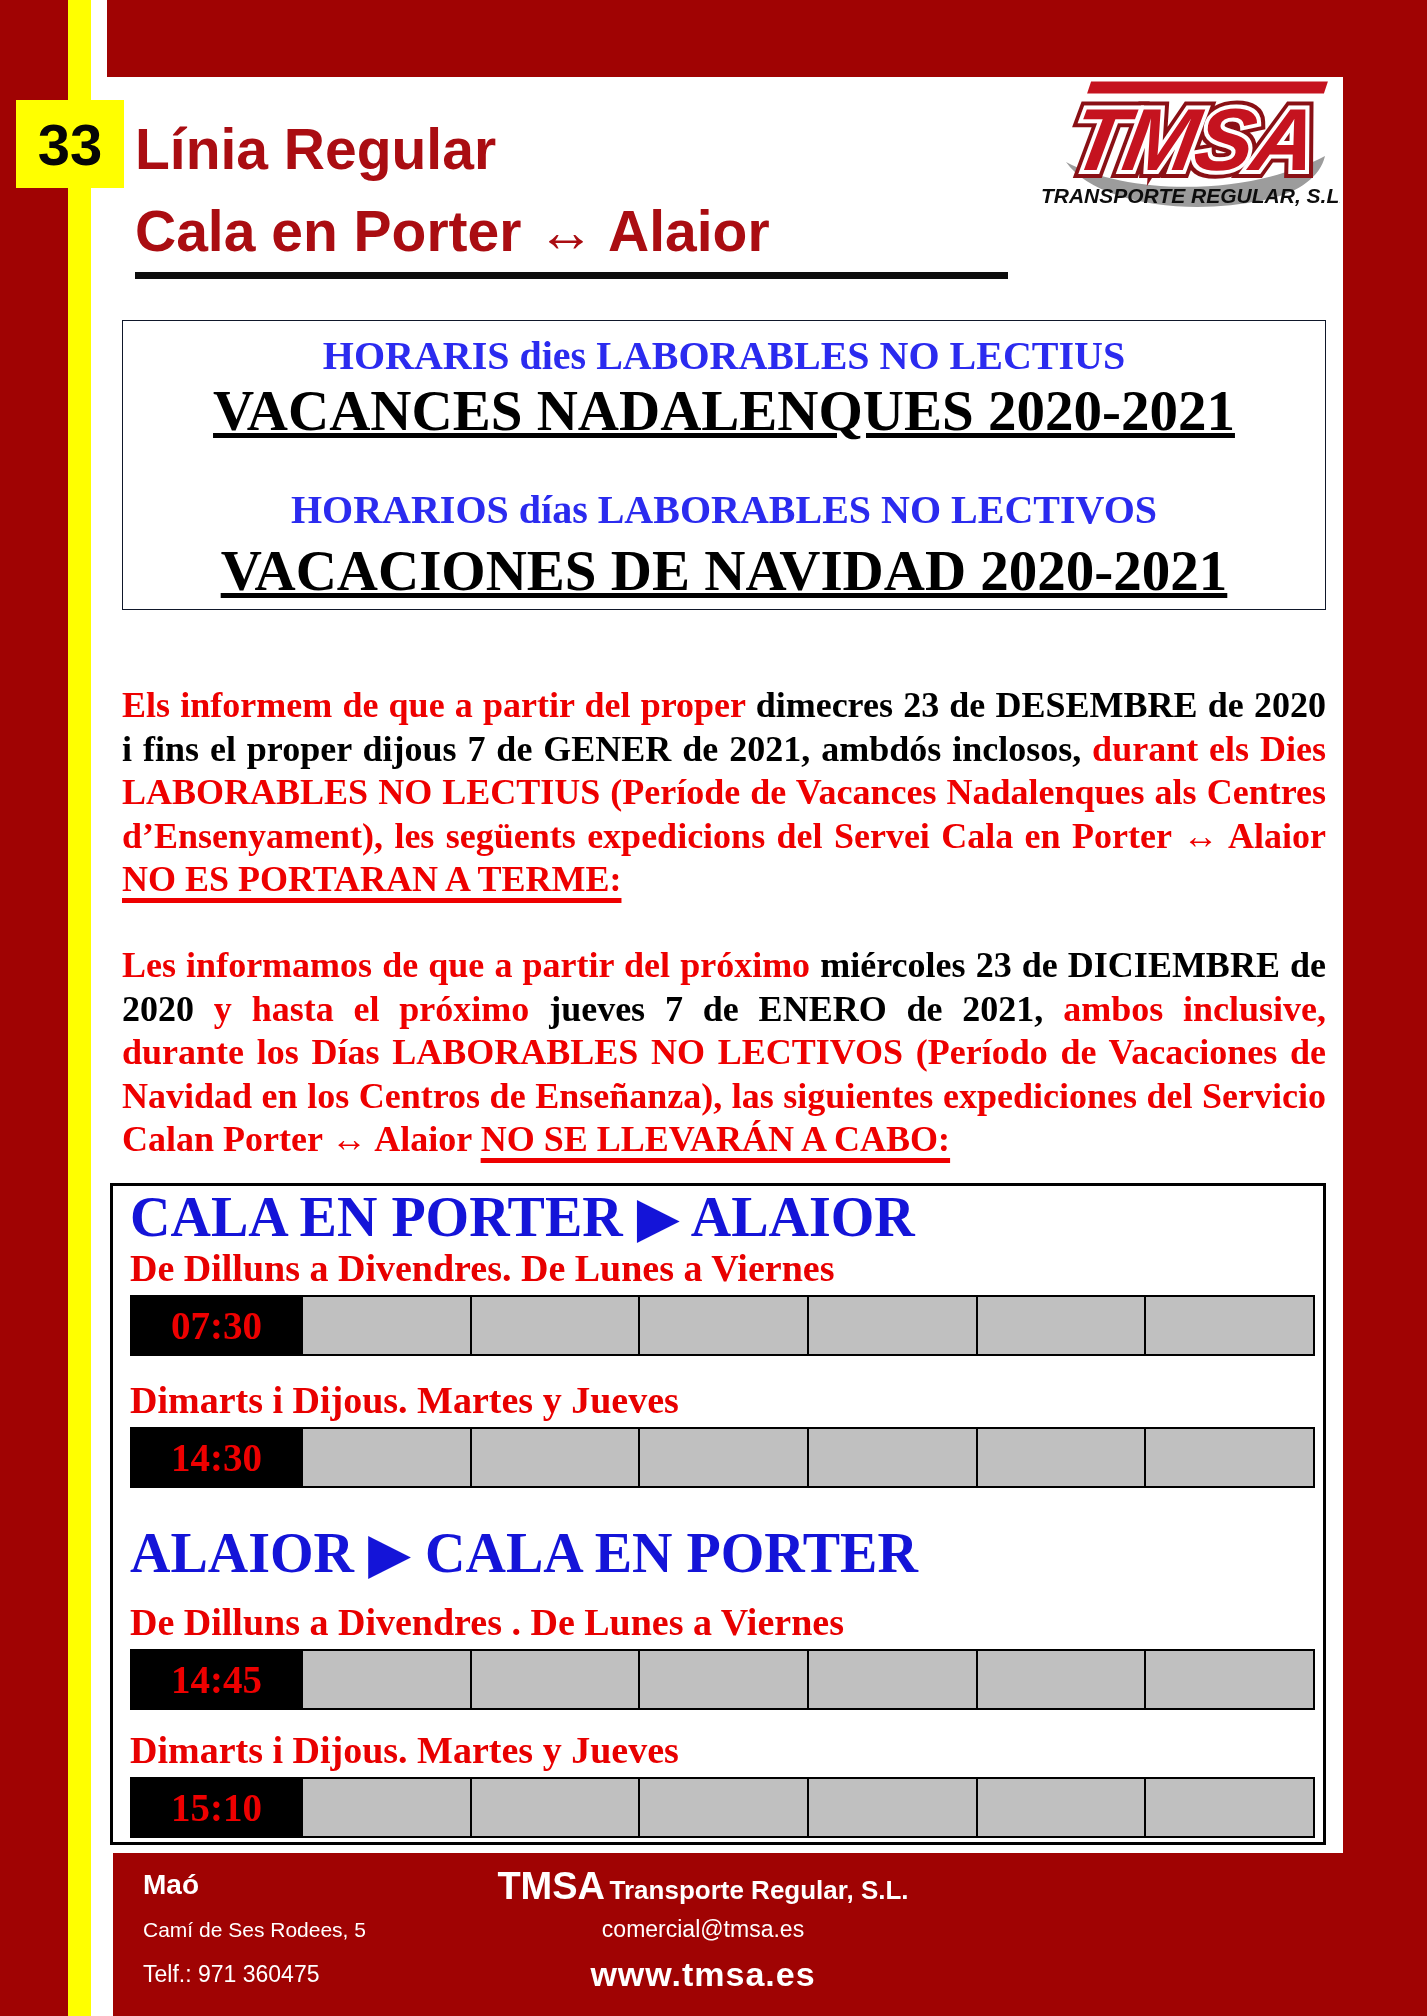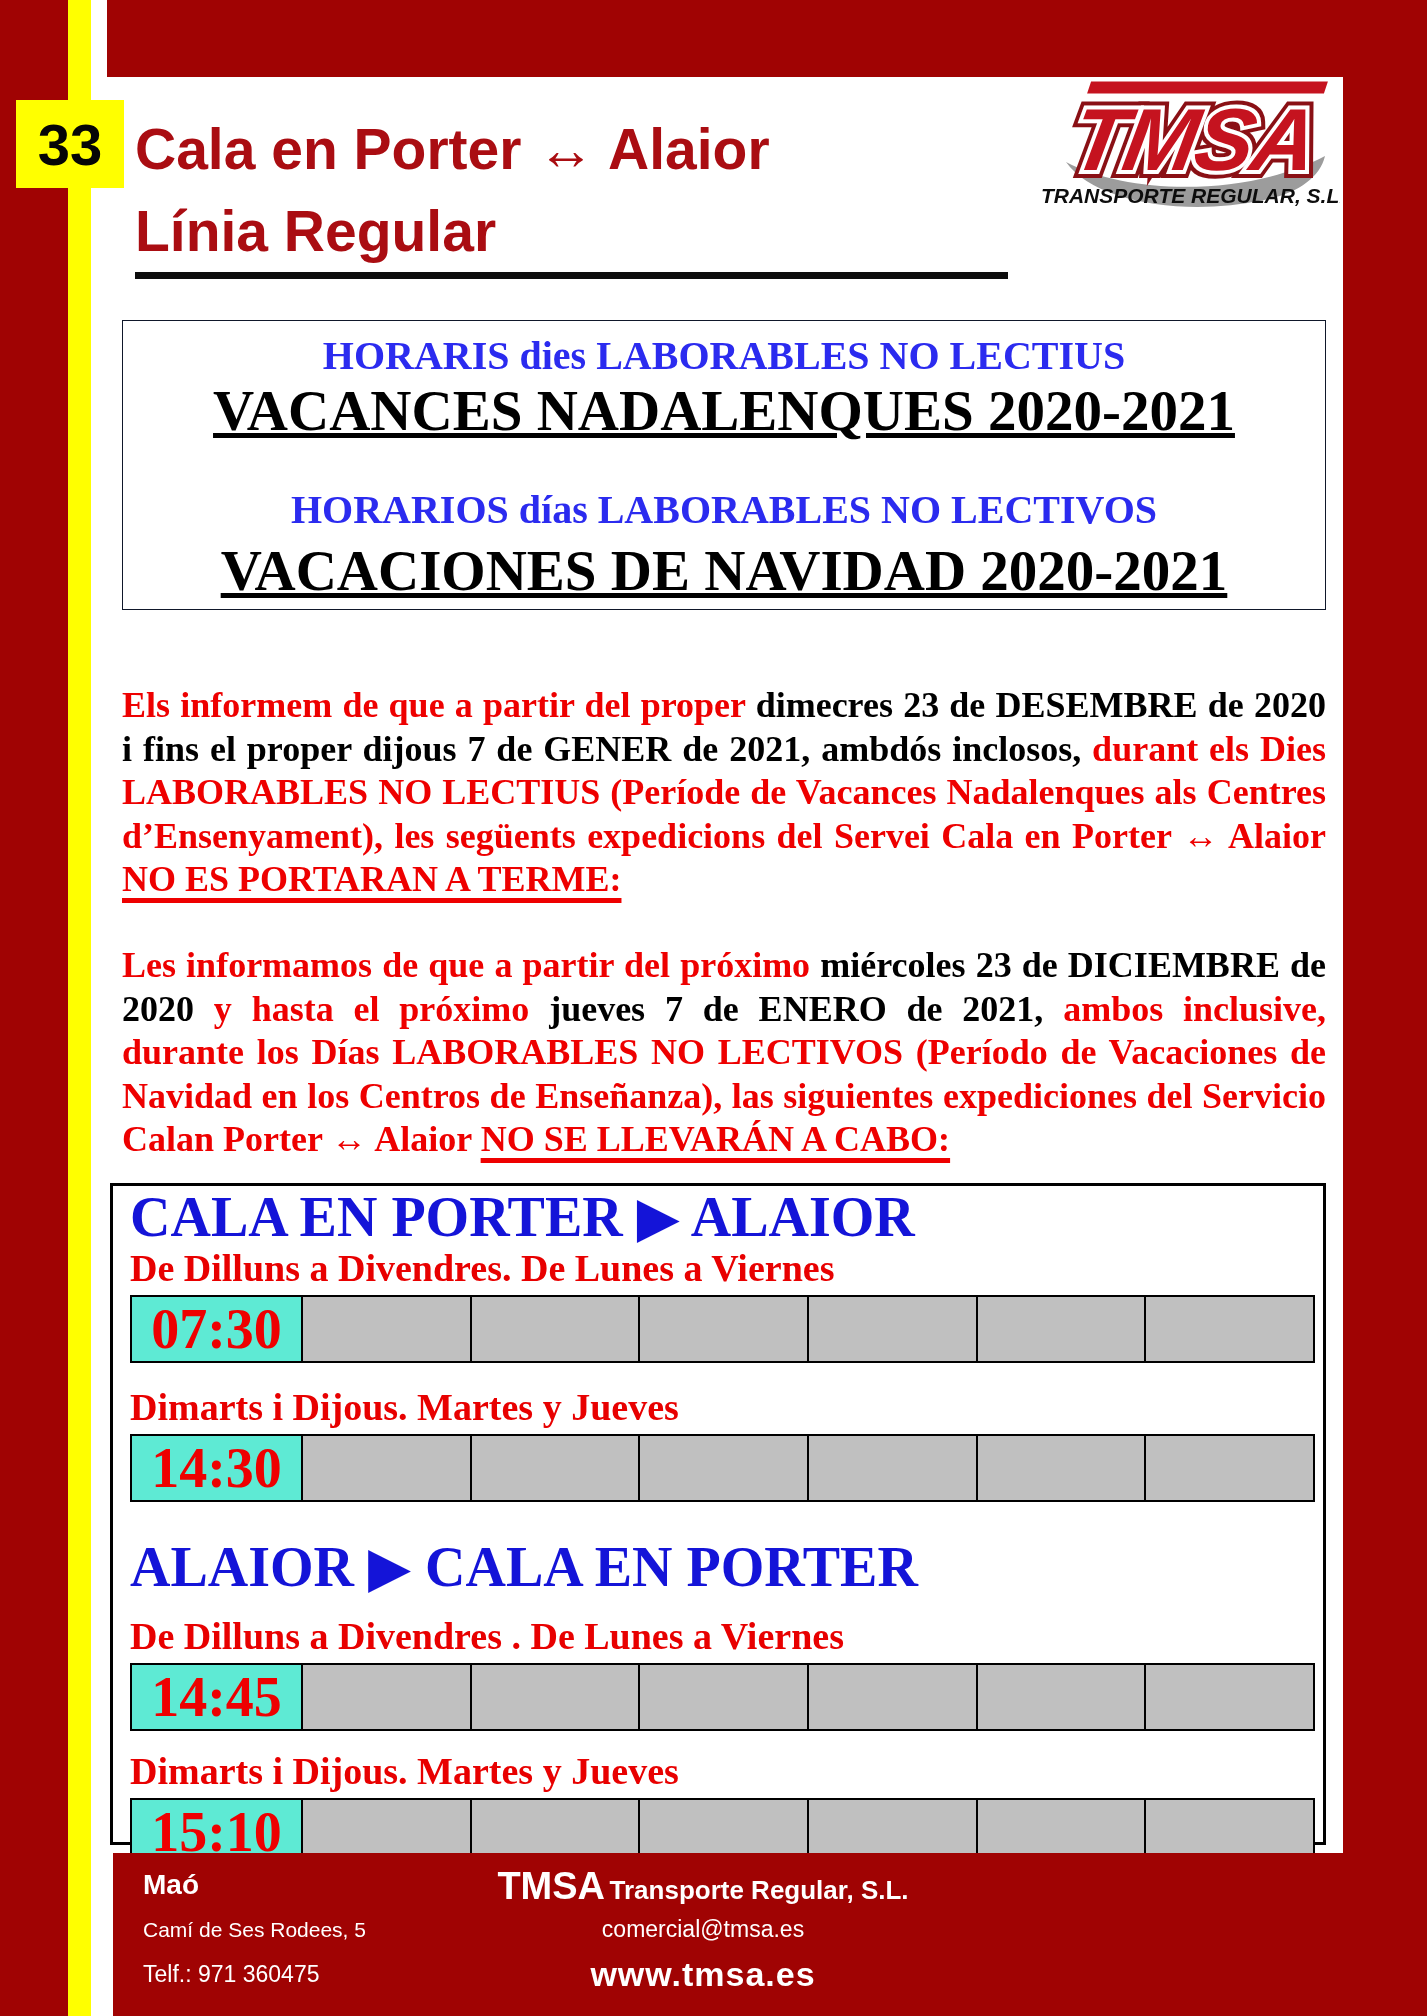--- a/index.html
+++ b/index.html
@@ -51,22 +51,22 @@
   }
   .tt-heading { color:#1414D8; font-size:56px; font-weight:bold; line-height:58px; white-space:nowrap; }
   .tt-heading.second { margin-top:36px; }
   .tt-days { color:#E80000; font-size:38px; font-weight:bold; line-height:44px; white-space:nowrap; }
   .tt-days.mt { margin-top:22px; }
   .tt-days.mt2 { margin-top:18px; }
   .tt-days.mt3 { margin-top:18px; }
   table.tt { border-collapse:collapse; table-layout:fixed; width:1185px; margin-top:5px; }
   table.tt td { border:2px solid #000; height:57px; padding:0; }
   td.time {
-    background:#5eead4; color:#EE0000; text-align:center;
-    font-size:56px; font-weight:bold; font-family:"Liberation Serif","DejaVu Serif",serif;
+    background:#000000; color:#EE0000; text-align:center;
+    font-size:39px; font-weight:bold; font-family:"Liberation Serif","DejaVu Serif",serif;
   }
   td.empty { background:#C0C0C0; }
 
   .footer {
     position:absolute; left:113px; top:1853px; width:1230px; height:163px; background:#A00303;
     color:#fff;
   }
   .f-left { position:absolute; left:30px; top:0; }
   .f-city { font-size:28px; font-weight:bold; margin-top:16px; }
   .f-addr { font-size:21px; margin-top:17px; }
@@ -86,22 +86,22 @@
   <div class="border-left"></div>
   <div class="stripe-yellow"></div>
   <div class="band-top"></div>
   <div class="border-right"></div>
 
   <div class="badge">
     <span>33</span>
   </div>
 
   <div class="title">
+    <div>Línia Regular</div>
     <div>Cala en Porter ↔ Alaior</div>
-    <div>Línia Regular</div>
   </div>
   <div class="title-rule"></div>
 
   <div class="logo">
     <svg width="302" height="142" viewBox="0 0 302 142">
       <path d="M28 90 C 92 124, 212 124, 287 84 C 282 106, 258 122, 226 128 C 146 145, 56 130, 28 90 Z" fill="#9c9c9c"></path>
       <polygon points="52,8 292,8 287,23 47,23" fill="#C5131F" stroke="#ffffff" stroke-width="3"></polygon>
       <g transform="skewX(-10)">
         <text x="168" y="98" text-anchor="middle" font-family="Liberation Sans, DejaVu Sans, sans-serif" font-size="88" font-weight="bold" font-style="italic" letter-spacing="-2" fill="#C5131F" stroke="#8A1015" stroke-width="16" paint-order="stroke">TMSA</text>
         <text x="168" y="98" text-anchor="middle" font-family="Liberation Sans, DejaVu Sans, sans-serif" font-size="88" font-weight="bold" font-style="italic" letter-spacing="-2" fill="#C5131F" stroke="#ffffff" stroke-width="8" paint-order="stroke">TMSA</text>

